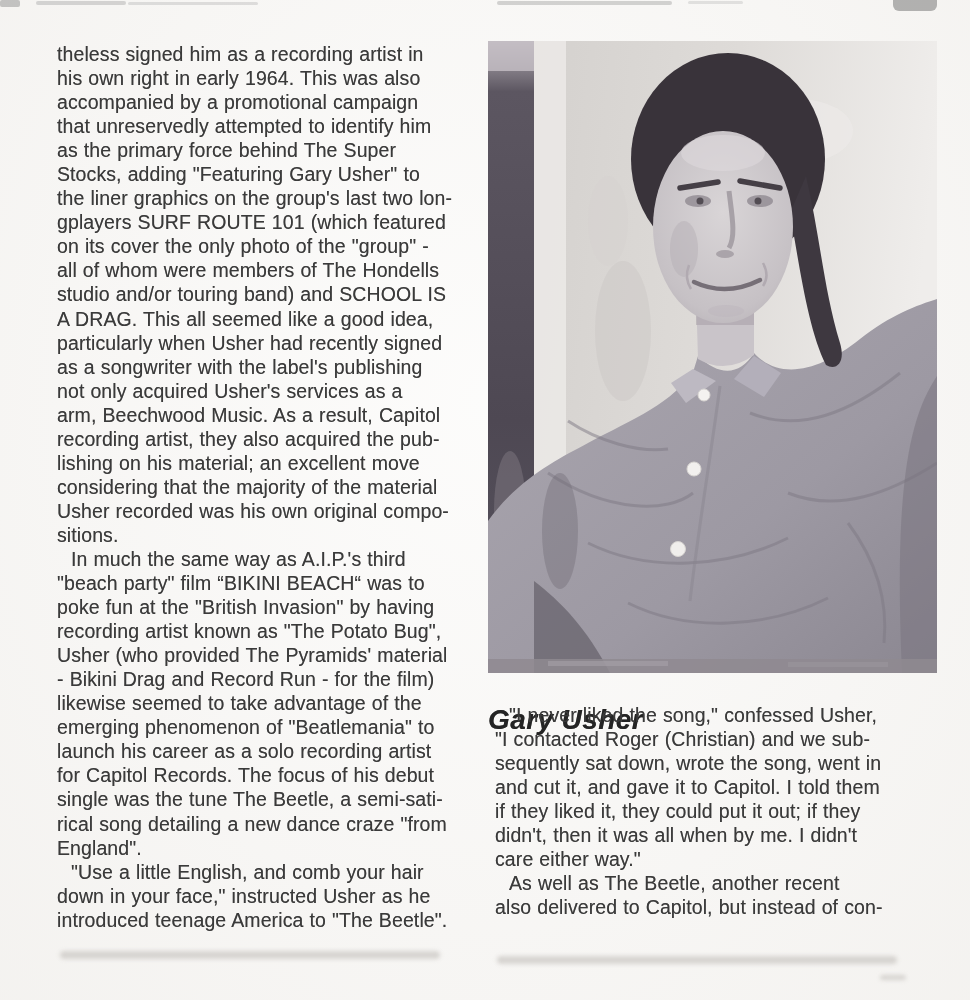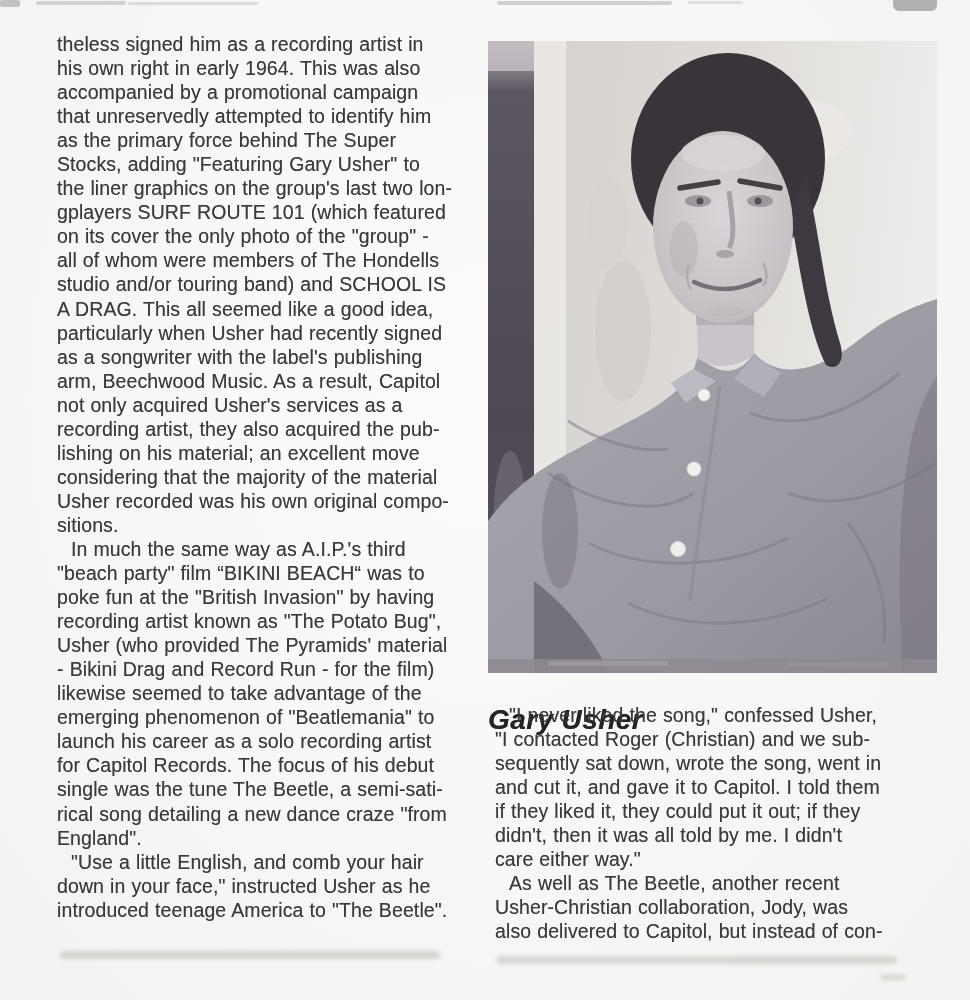--- a/index.html
+++ b/index.html
@@ -7,21 +7,21 @@
     position:relative;width:970px;height:1000px;overflow:hidden;
     background:#faf9f7;
     background-image:radial-gradient(ellipse at 50% 40%, rgba(255,255,255,.5), rgba(225,222,218,.25));
     font-family:"Liberation Sans", sans-serif;
   }
   .col{position:absolute;color:#3a3a3a;font-size:19.5px;
        text-shadow:0 0 .5px rgba(58,58,58,.55);}
   .tline{height:24.05px;line-height:24.05px;white-space:pre;letter-spacing:.1px;word-spacing:.5px;}
   .tline.ind{padding-left:14px;}
   .it{}
-  #left-col{left:57px;top:32px;width:414px;}
+  #left-col{left:57px;top:42px;width:414px;}
   #right-col{left:495px;top:703px;width:455px;}
   .caption{
     position:absolute;left:488px;top:704px;width:449px;text-align:left;
     font-weight:bold;font-style:italic;font-size:28px;color:#242424;
     letter-spacing:.4px;text-shadow:0 0 .5px rgba(30,30,30,.6);
   }
   .photo{position:absolute;left:488px;top:41px;width:449px;height:632px;}
   .photo svg{display:block;}
   .art{position:absolute;border-radius:2px;}
   .ghost{position:absolute;height:8px;background:#ccc9c5;filter:blur(2.2px);border-radius:4px;opacity:.75;}
@@ -46,22 +46,22 @@
       <div class="tline"><span>as the primary force behind The Super</span></div>
       <div class="tline"><span>Stocks, adding "Featuring Gary Usher" to</span></div>
       <div class="tline"><span>the liner graphics on the group's last two lon-</span></div>
       <div class="tline"><span>gplayers </span><span class="it">SURF ROUTE 101</span><span> (which featured</span></div>
       <div class="tline"><span>on its cover the only photo of the "group" -</span></div>
       <div class="tline"><span>all of whom were members of The Hondells</span></div>
       <div class="tline"><span>studio and/or touring band) and </span><span class="it">SCHOOL IS</span></div>
       <div class="tline"><span class="it">A DRAG.</span><span> This all seemed like a good idea,</span></div>
       <div class="tline"><span>particularly when Usher had recently signed</span></div>
       <div class="tline"><span>as a songwriter with the label's publishing</span></div>
+      <div class="tline"><span>not only acquired Usher's services as a</span></div>
       <div class="tline"><span>arm, Beechwood Music. As a result, Capitol</span></div>
-      <div class="tline"><span>not only acquired Usher's services as a</span></div>
       <div class="tline"><span>recording artist, they also acquired the pub-</span></div>
       <div class="tline"><span>lishing on his material; an excellent move</span></div>
       <div class="tline"><span>considering that the majority of the material</span></div>
       <div class="tline"><span>Usher recorded was his own original compo-</span></div>
       <div class="tline"><span>sitions.</span></div>
       <div class="tline ind"><span>In much the same way as A.I.P.'s third</span></div>
       <div class="tline"><span>"beach party" film “BIKINI BEACH“ was to</span></div>
       <div class="tline"><span>poke fun at the "British Invasion" by having</span></div>
       <div class="tline"><span>recording artist known as "The Potato Bug",</span></div>
       <div class="tline"><span>Usher (who provided The Pyramids' material</span></div>
@@ -170,24 +170,23 @@
   </div>
 
   <div class="caption">Gary Usher</div>
 
   <div class="col" id="right-col">
       <div class="tline ind"><span>"I never liked the song," confessed Usher,</span></div>
       <div class="tline"><span>"I contacted Roger (Christian) and we sub-</span></div>
       <div class="tline"><span>sequently sat down, wrote the song, went in</span></div>
       <div class="tline"><span>and cut it, and gave it to Capitol. I told them</span></div>
       <div class="tline"><span>if they liked it, they could put it out; if they</span></div>
-      <div class="tline"><span>didn't, then it was all told by me. I didn't</span></div>
+      <div class="tline"><span>didn't, then it was all when by me. I didn't</span></div>
       <div class="tline"><span>care either way."</span></div>
       <div class="tline ind"><span>As well as </span><span class="it">The Beetle</span><span>, another recent</span></div>
-      <div class="tline"><span>Usher-Christian collaboration, </span><span class="it">Jody</span><span>, was</span></div>
       <div class="tline"><span>also delivered to Capitol, but instead of con-</span></div>
     </div>
 
   <div class="ghost" style="left:60px;top:951px;width:380px;"></div>
   <div class="ghost" style="left:497px;top:956px;width:400px;"></div>
   <div class="ghost" style="left:880px;top:975px;width:26px;height:5px;"></div>
 
 </div>
 
 </body></html>

